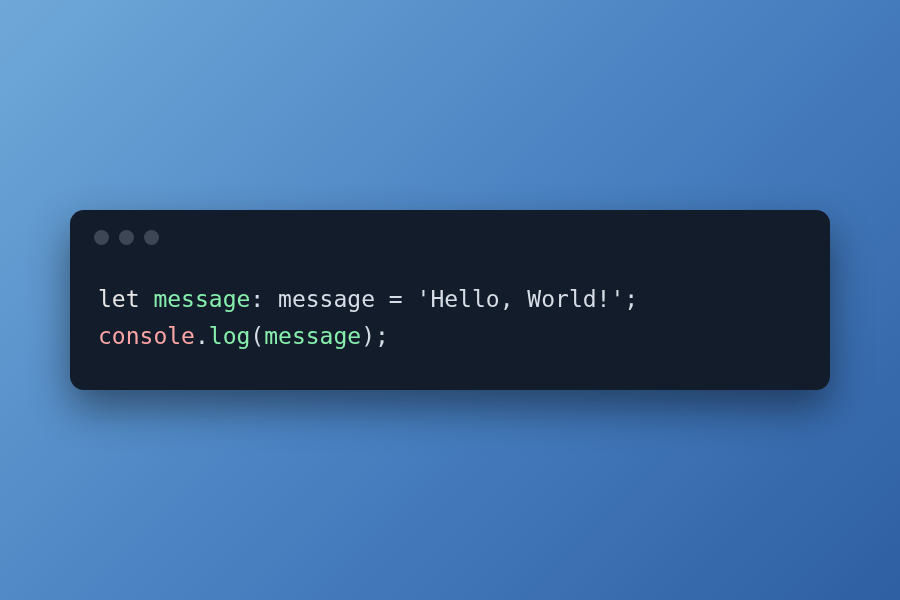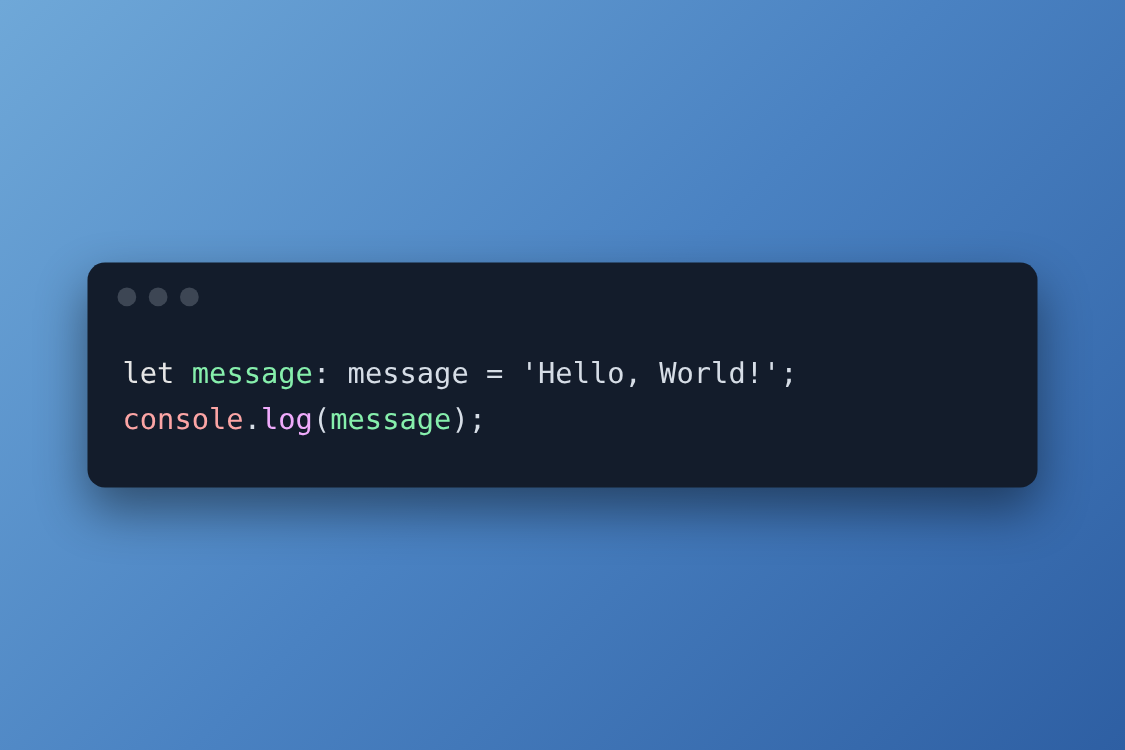--- a/index.html
+++ b/index.html
@@ -44,21 +44,21 @@
       color: #d6dde6;
       white-space: pre;
       font-weight: 500;
     }
     .tk-keyword { color: #e5e5e5; }
     .tk-variable { color: #86efac; }
     .tk-punct { color: #d6dde6; }
     .tk-type { color: #d6dde6; }
     .tk-string { color: #d6dde6; text-align: center; }
     .tk-object { color: #fca5a5; }
-    .tk-method { color: #f0abfc; text-align: center; }
+    .tk-method { color: #86efac; text-align: center; }
   </style>
 </head>
 <body>
 
 <div class="editor-window">
   <div class="titlebar">
     <span class="traffic-dot"></span>
     <span class="traffic-dot"></span>
     <span class="traffic-dot"></span>
   </div>

